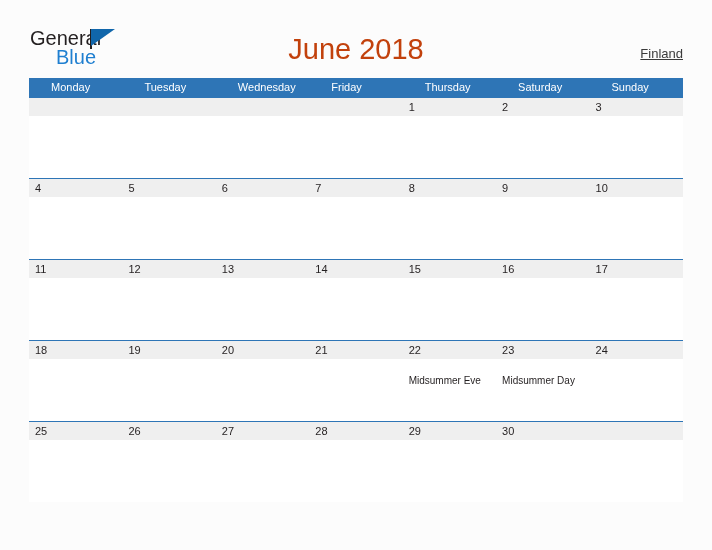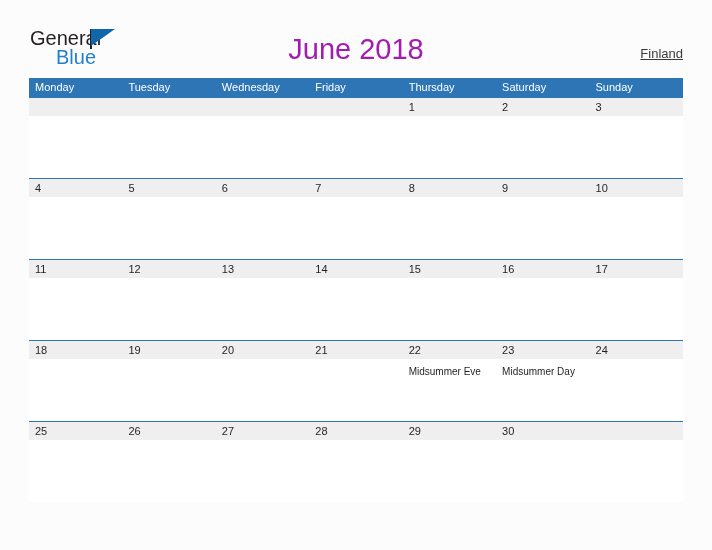--- a/index.html
+++ b/index.html
@@ -74,21 +74,21 @@
     background: #231f20;
   }
 
   .month-title {
     position: absolute;
     left: 0;
     top: 32px;
     width: 712px;
     text-align: center;
     font-size: 29px;
-    color: #a21caf;
+    color: #c2410c;
     line-height: 34px;
   }
 
   .country {
     position: absolute;
     right: 29px;
     top: 46px;
     font-size: 13px;
     color: #3b3b3b;
     line-height: 16px;
@@ -105,21 +105,21 @@
 
   .weekday-row {
     display: flex;
     width: 654px;
     height: 19px;
     background: #2e75b6;
   }
   .weekday-cell {
     flex: 1 1 0;
     box-sizing: border-box;
-    padding-left: 6px;
+    padding-left: 22px;
     color: #ffffff;
     font-size: 11px;
     line-height: 19px;
     white-space: nowrap;
     overflow: hidden;
   }
 
   .week-row {
     position: relative;
     display: flex;
@@ -157,21 +157,21 @@
     color: #231f20;
     height: 18px;
   }
   .day-event {
     position: relative;
     z-index: 2;
     display: block;
     font-size: 10px;
     line-height: 13px;
     color: #231f20;
-    margin-top: 6px;
+    margin-top: 15px;
     white-space: nowrap;
   }
 </style>
 </head>
 <body>
 
 <div class="page">
 
   <div class="top-bar">
 

